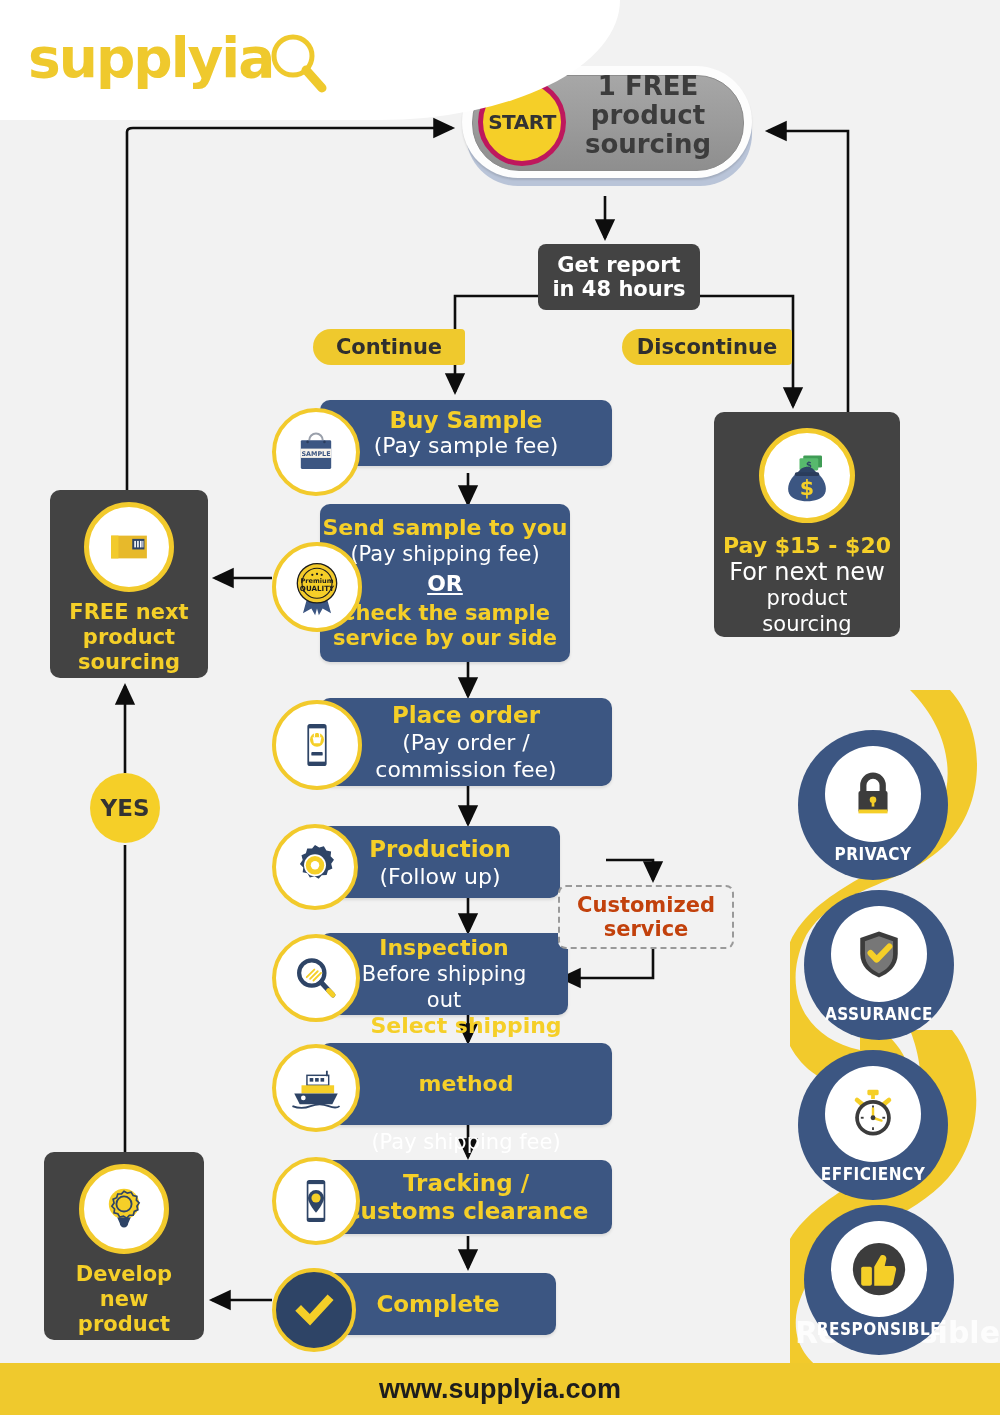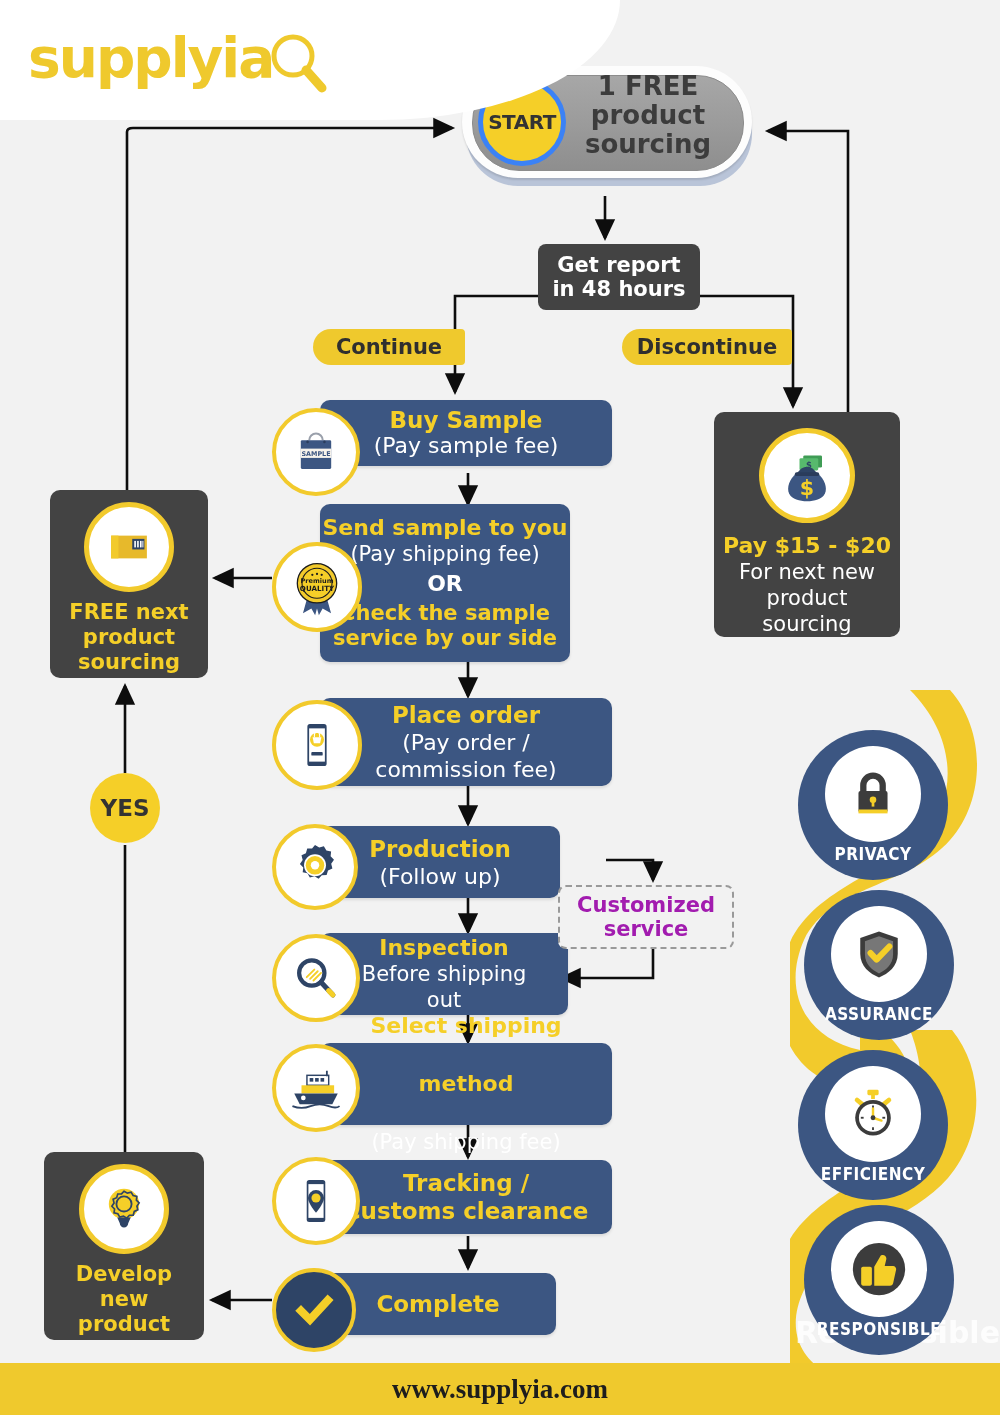--- a/index.html
+++ b/index.html
@@ -16,36 +16,36 @@
   #header-band{left:0;top:0;width:620px;height:120px;background:#ffffff;
     border-bottom-right-radius:240px 120px;z-index:6;}
   #logo-wrap{left:28px;top:18px;width:300px;height:80px;z-index:7;}
   #logo-text{font-size:55px;font-weight:700;color:#efc92d;letter-spacing:-2px;
     font-family:"DejaVu Sans", sans-serif;line-height:80px;}
   #logo-glass{left:238px;top:14px;width:62px;height:62px;z-index:8;}
 
   
   #footer-band{left:0;bottom:0;width:1000px;height:52px;background:#efc92d;z-index:9;}
   #footer-url{width:1000px;text-align:center;line-height:52px;font-size:27px;
-    font-weight:700;color:#1d1d1d;font-family:Liberation Serif, serif;}
+    font-weight:700;color:#1d1d1d;font-family:Liberation Sans, sans-serif;}
 
   
   #connectors{left:0;top:0;width:1000px;height:1415px;z-index:2;}
 
   
   #start-node{left:462px;top:66px;width:294px;height:128px;z-index:4;}
   .start-shadow{position:absolute;left:4px;top:16px;width:286px;height:104px;
     background:#b9c4d8;border-radius:54px;}
   .start-rim{position:absolute;left:0;top:0;width:290px;height:112px;
     background:#fdfdfd;border-radius:56px;box-shadow:0 2px 2px rgba(0,0,0,.12);}
   .start-face{position:absolute;left:10px;top:9px;width:270px;height:94px;
     background:linear-gradient(180deg,#a7a7a7 0%,#9a9a9a 55%,#8e8e8e 100%);
     border-radius:47px;border:1px solid #8c8c8c;}
   .start-circle{position:absolute;left:16px;top:12px;width:78px;height:78px;
-    border-radius:50%;background:#f5cf28;border:5px solid #3b82f6;
+    border-radius:50%;background:#f5cf28;border:5px solid #be185d;
     display:flex;align-items:center;justify-content:center;}
   .start-circle span{font-size:20px;font-weight:700;color:#333;letter-spacing:-.5px;
     font-family:"DejaVu Sans", sans-serif;}
   .start-label{position:absolute;left:104px;top:6px;width:164px;text-align:center;
     font-size:26px;font-weight:700;color:#3c3c3c;line-height:29px;
     font-family:"DejaVu Sans", sans-serif;}
 
   
   .dark-box{background:#434343;border-radius:8px;color:#fff;}
   #report-box{left:538px;top:244px;width:162px;height:66px;z-index:4;
@@ -89,21 +89,21 @@
   
   #yes-circle{left:90px;top:773px;width:70px;height:70px;border-radius:50%;
     background:#f5cf28;z-index:4;display:flex;align-items:center;justify-content:center;}
   #yes-circle span{font-size:23px;font-weight:700;color:#333;
     font-family:"DejaVu Sans", sans-serif;}
 
   
   #custom-box{left:558px;top:885px;width:172px;height:60px;background:#f2f2f2;
     border:2px dashed #9a9a9a;border-radius:8px;z-index:4;
     display:flex;align-items:center;justify-content:center;}
-  #custom-box .t{font-size:21px;font-weight:700;color:#a21caf;line-height:24px;
+  #custom-box .t{font-size:21px;font-weight:700;color:#c2410c;line-height:24px;
     text-align:center;font-family:"DejaVu Sans", sans-serif;}
 
   
   #values{left:790px;top:700px;width:210px;height:660px;z-index:3;}
   .vb{position:absolute;width:150px;height:150px;border-radius:50%;background:#3c5682;
     z-index:3;}
   .vb .inner{position:absolute;left:27px;top:16px;width:96px;height:96px;
     border-radius:50%;background:#fff;display:flex;align-items:center;justify-content:center;}
   .vb .cap{position:absolute;left:0;bottom:16px;width:150px;text-align:center;
     color:#fff;font-size:17px;font-weight:700;letter-spacing:.5px;
@@ -229,21 +229,21 @@
         <circle cx="22" cy="20" r="1.5" fill="#2a3c5c"></circle>
           <circle cx="42" cy="20" r="1.5" fill="#2a3c5c"></circle>
       </svg>
     </div>
   </div>
 
   <div class="abs step" style="left:272px;top:504px;width:340px;height:158px;">
     <div class="bar" style="width:250px;height:158px;top:0;">
       <div class="ln y" style="font-size:22px;line-height:26px;">Send sample to you</div>
       <div class="ln w" style="font-size:21px;line-height:26px;">(Pay shipping fee)</div>
-      <div class="ln wb" style="font-size:22px;line-height:34px;">OR</div>
+      <div class="ln wb" style="font-size:22px;line-height:34px;text-decoration:underline;">OR</div>
       <div class="ln y" style="font-size:21px;line-height:25px;">Check the sample</div>
       <div class="ln y" style="font-size:21px;line-height:25px;">service by our side</div>
     </div>
     <div class="badge" style="top:38px;width:82px;height:82px;">
       <svg viewBox="0 0 64 64" width="60" height="60">
         <path d="M22 42 L17 60 L26 55 L30 62 L35 44 Z" fill="#3c5682"></path>
         <path d="M42 42 L47 60 L38 55 L34 62 L29 44 Z" fill="#3c5682"></path>
         <circle cx="32" cy="28" r="21" fill="#f2ca2c" stroke="#1d1d1d" stroke-width="1.4"></circle>
         <circle cx="32" cy="28" r="16" fill="#f5cf28" stroke="#1d1d1d" stroke-width="1.2"></circle>
         <circle cx="27" cy="19" r="1.2" fill="#1d1d1d"></circle>
@@ -360,21 +360,21 @@
         <rect x="24" y="13" width="20" height="13" rx="1.5" fill="#57b96d"></rect>
         <text x="34" y="23" font-size="9" font-weight="700" fill="#2e4466" text-anchor="middle" font-family="DejaVu Sans, sans-serif">$</text>
         <path d="M26 24 q6 -4 12 0 l5 5 H21 z" fill="#2e4466"></path>
         <path d="M21 29 h22 c8 6 11 16 8 22 c-3 6 -11 8 -19 8 c-8 0 -16 -2 -19 -8 c-3 -6 0 -16 8 -22 z" fill="#3c5682"></path>
         <rect x="19" y="28" width="26" height="4" rx="2" fill="#2a3c5c"></rect>
         <text x="32" y="52" font-size="22" font-weight="700" fill="#f5cf28" text-anchor="middle" font-family="DejaVu Sans, sans-serif">$</text>
       </svg>
     </div>
     <div class="txt" style="margin-top:10px;font-size:22px;line-height:26px;">
       <span>Pay $15 - $20</span>
-      <span class="sub" style="font-size:21px;text-align:center;">For next new</span>
+      <span class="sub" style="font-size:24px;text-align:center;">For next new</span>
       <span class="sub" style="font-size:21px;">product</span>
       <span class="sub" style="font-size:21px;">sourcing</span>
     </div>
   </div>
 
   <div class="abs side-card" id="free-card">
     <div class="circ" style="width:80px;height:80px;margin-top:12px;">
       <svg viewBox="0 0 64 64" width="52" height="52">
         <rect x="10" y="18" width="44" height="28" fill="#e7b92b"></rect>
         <rect x="10" y="18" width="9" height="28" fill="#f2ca2c"></rect>

